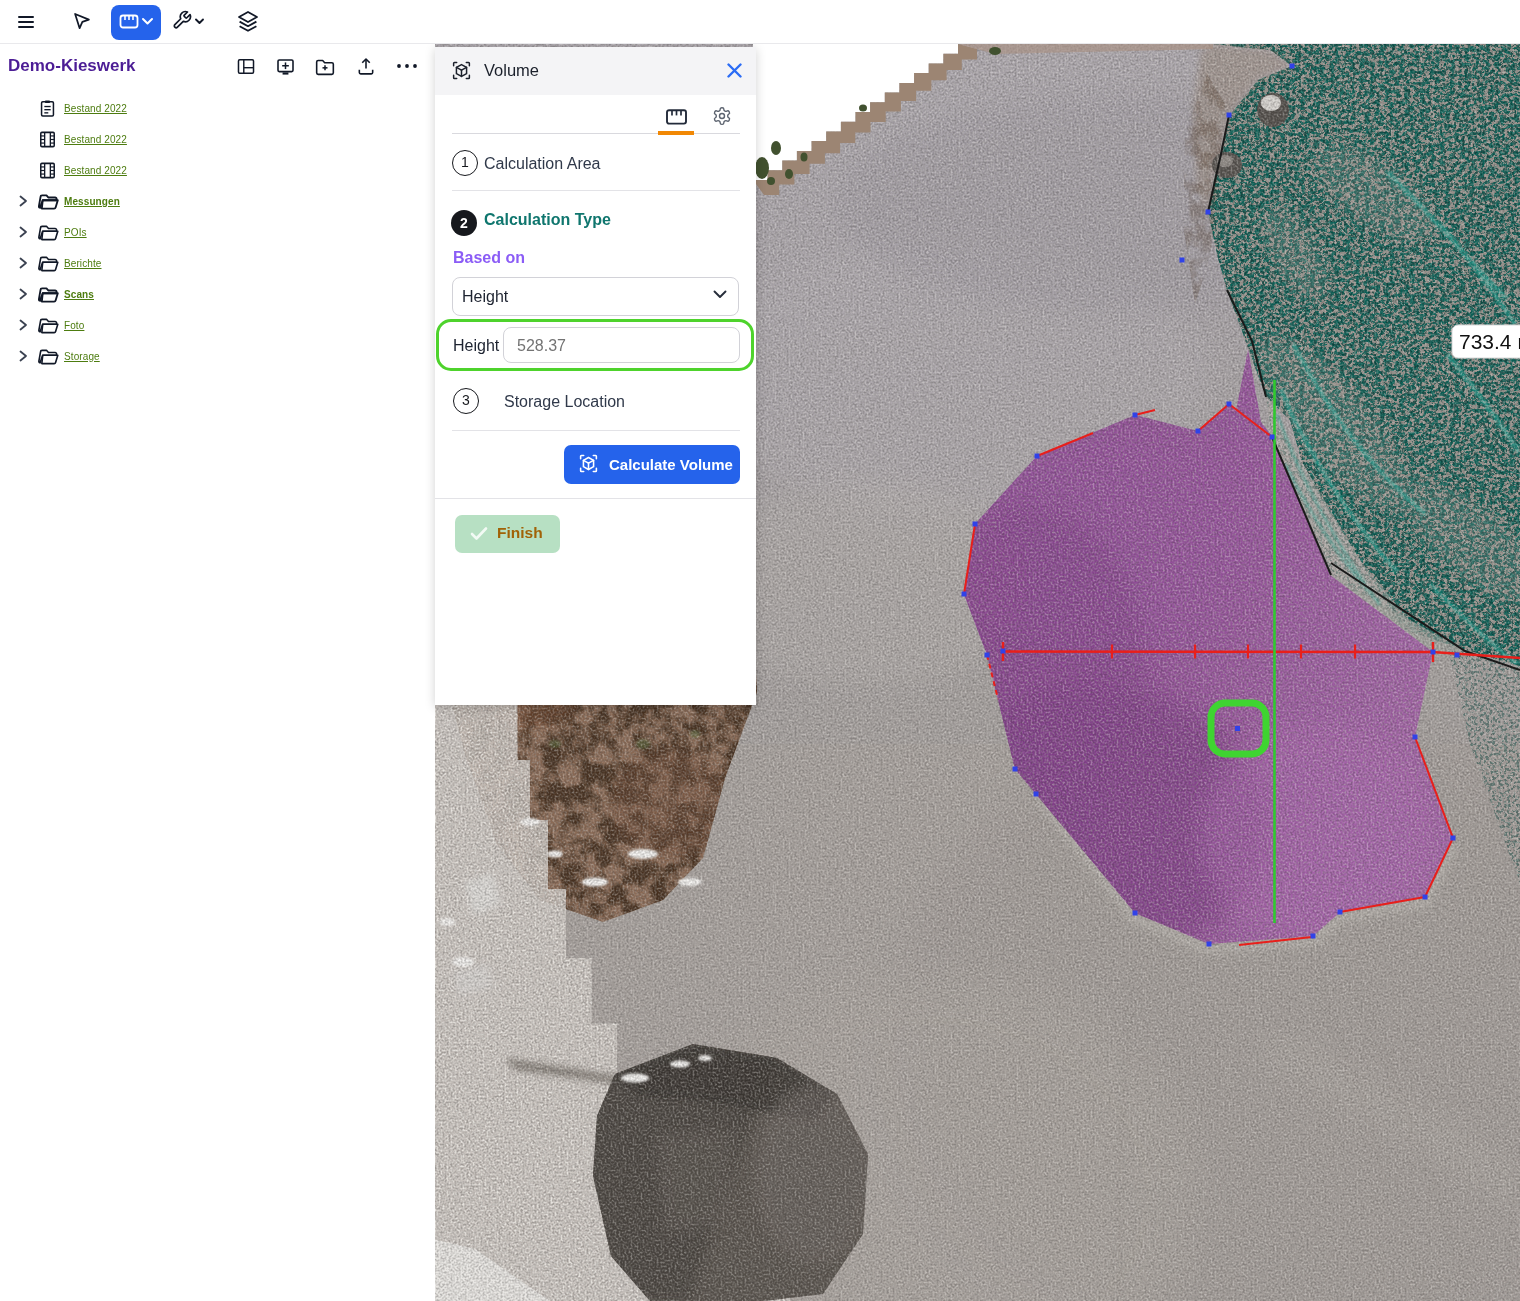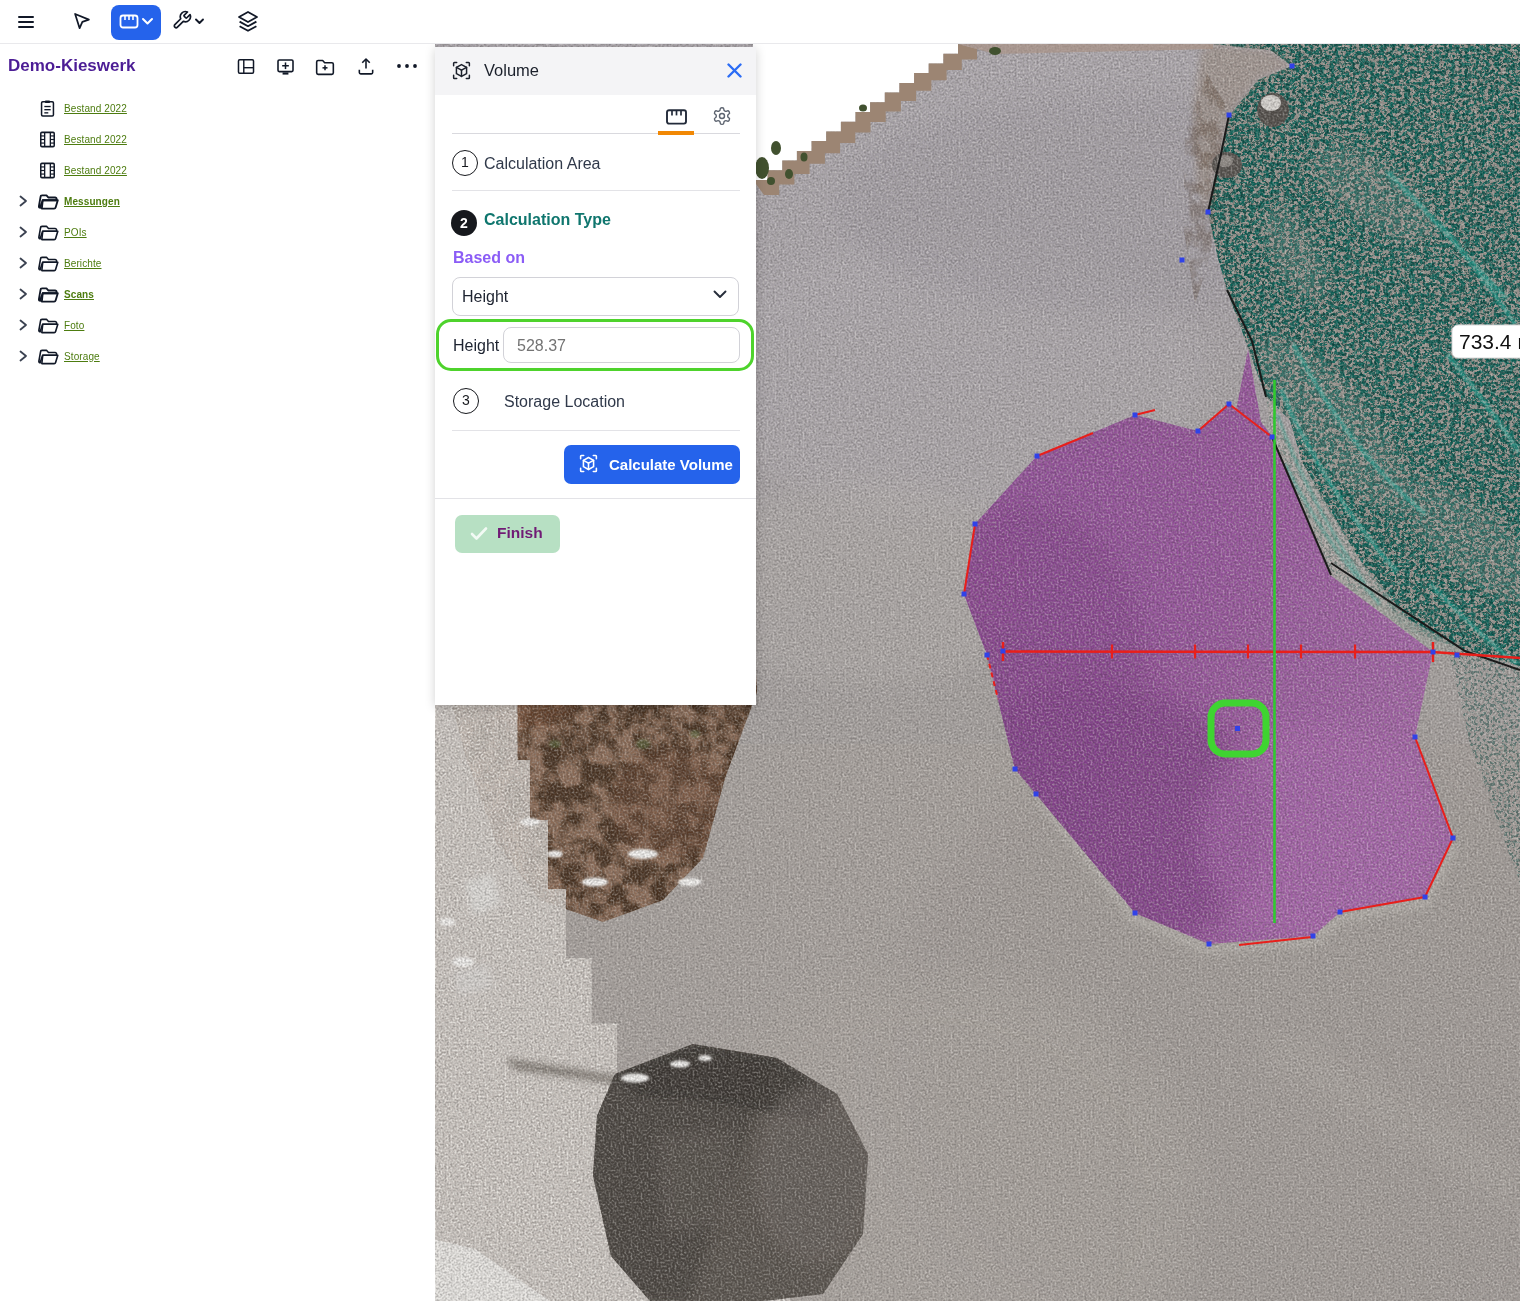--- a/index.html
+++ b/index.html
@@ -225,21 +225,21 @@
   <path d="M6.5 21.1 H3.9 a0.9 0.9 0 0 1 -0.9 -0.9 V17.5"></path>
  </g>
     </svg>
  <div class="abs" style="left:174px;top:409px;font-size:15px;font-weight:bold;color:#fff;">Calculate Volume</div>
  <div class="abs" style="left:0px;top:451px;width:321px;height:1px;background:#e3e3e7;"></div>
 
  <div class="abs" style="left:20px;top:468px;width:105px;height:38px;background:#b7e0c3;border-radius:7px;"></div>
  <svg class="abs" style="left:35px;top:479px" width="18" height="15" viewBox="0 0 18 15">
   <path d="M2 8 L6.5 12.5 L16 2.5" fill="none" stroke="#f2faf4" stroke-width="2.6" stroke-linecap="round" stroke-linejoin="round"></path>
     </svg>
- <div class="abs" style="left:62px;top:477px;font-size:15.5px;font-weight:bold;color:#701a75;">Finish</div>
+ <div class="abs" style="left:62px;top:477px;font-size:15.5px;font-weight:bold;color:#a16207;">Finish</div>
 </div>
 
 <div id="map">
     <svg width="1085" height="1257" viewBox="0 0 1085 1257">
 <defs>
  <filter id="teal1" color-interpolation-filters="sRGB" x="-5%" y="-5%" width="110%" height="110%">
   <feTurbulence type="fractalNoise" baseFrequency="0.2 0.26" numOctaves="4" seed="14"></feTurbulence>
   <feColorMatrix type="matrix" values="0 0 0 0 0.04  0 0 0 0 0.38  0 0 0 0 0.34  8 8 0 0 -7.6"></feColorMatrix>
  </filter>
  <filter id="teal2" color-interpolation-filters="sRGB" x="-5%" y="-5%" width="110%" height="110%">

